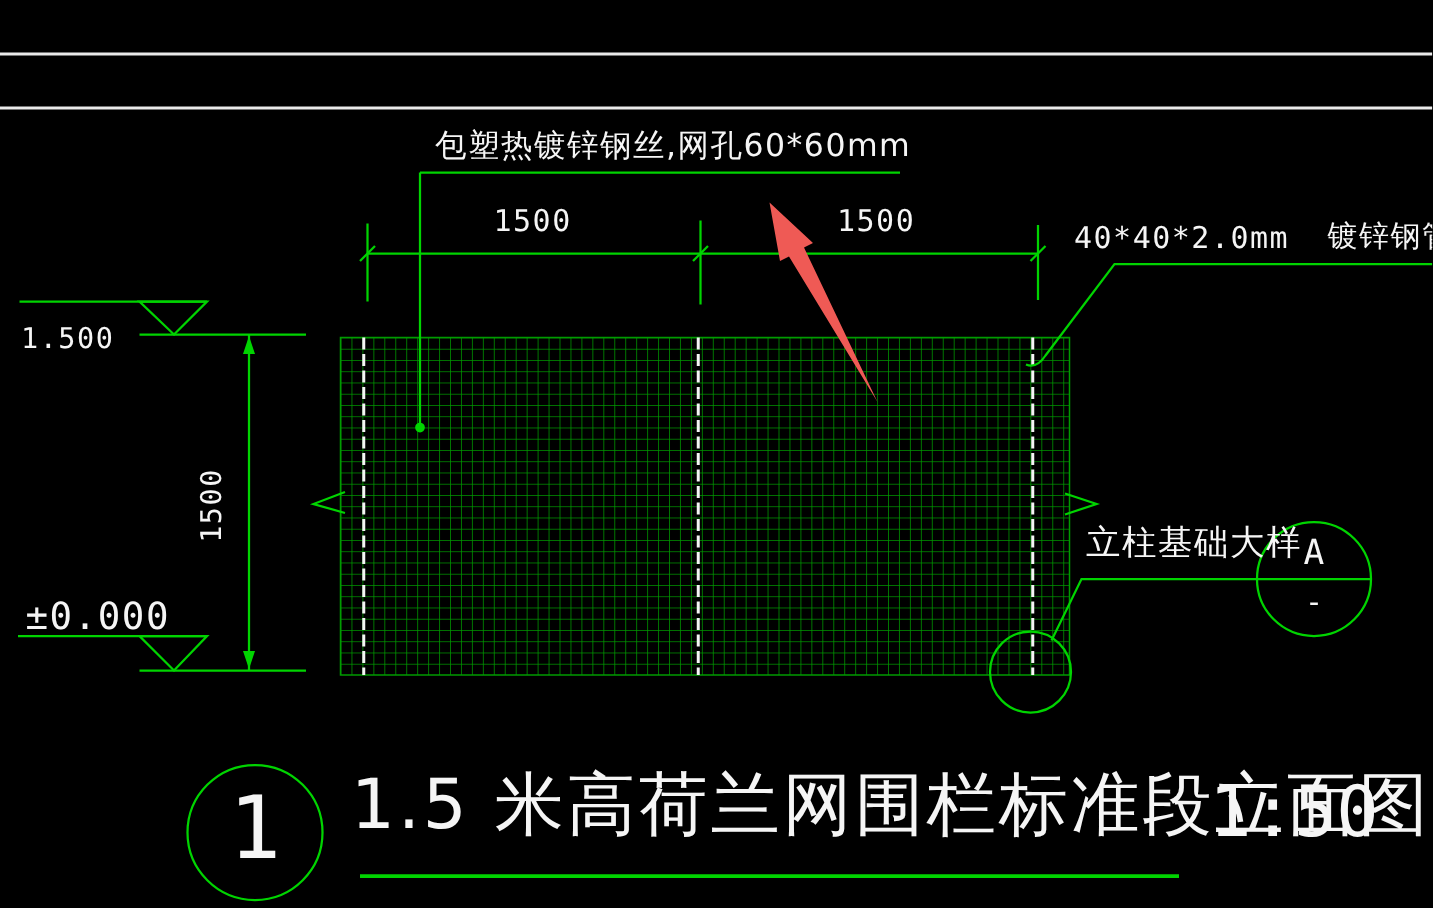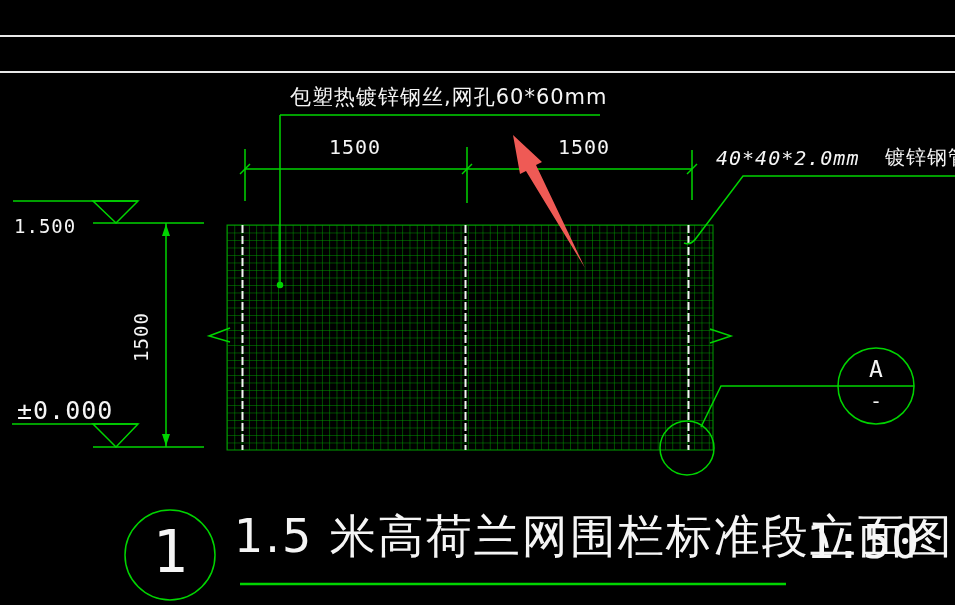--- a/index.html
+++ b/index.html
@@ -12,21 +12,21 @@
        font-family:"DejaVu Sans Mono","DejaVu Sans",monospace;font-weight:400;text-align:right;}
   .cjk{font-family:"DejaVu Sans",sans-serif;font-weight:400;letter-spacing:1px;}
   .mesh-label{left:290px;top:86px;font-size:21px;}
   .dim-left{left:329px;top:136px;font-size:20px;letter-spacing:1px;}
   .dim-right{left:558px;top:136px;font-size:20px;letter-spacing:1px;}
   .dim-height{left:116px;top:325px;width:54px;height:24px;font-size:19px;
               letter-spacing:1px;text-align:center;
               transform:rotate(-90deg);transform-origin:center;}
   .elev-top{left:14px;top:172px;font-size:19px;letter-spacing:1px;margin-top:44px;}
   .elev-base{left:17px;top:397px;font-size:25px;letter-spacing:1px;}
-  .post-size{left:716px;top:147px;font-size:20px;letter-spacing:1px;font-style:italic;}
+  .post-size{left:716px;top:147px;font-size:20px;letter-spacing:1px;}
   .post-material{left:885px;top:146px;font-size:20px;}
   .foundation-label{left:724px;top:350px;font-size:23px;}
   .bubble-letter{left:856px;top:357px;width:40px;text-align:center;font-size:23px;}
   .bubble-sheet{left:856px;top:390px;width:40px;text-align:center;font-size:20px;}
   .fig-number{left:148px;top:521px;width:44px;text-align:center;font-size:58px;
               font-weight:300;}
   .fig-title{left:234px;top:511px;font-size:46px;letter-spacing:2px;}
   .fig-scale{left:806px;top:516px;font-size:47px;}
 </style>
 </head>
@@ -113,20 +113,21 @@
   <div class="txt dim-left">1500</div>
   <div class="txt dim-right">1500</div>
   <div class="txt dim-height">1500</div>
 
   <div class="txt elev-top">1.500</div>
   <div class="txt elev-base">±0.000</div>
 
   <div class="txt post-size">40*40*2.0mm</div>
   <div class="txt cjk post-material">镀锌钢管</div>
 
+  <div class="txt cjk foundation-label">立柱基础大样</div>
   <div class="txt bubble-letter">A</div>
   <div class="txt bubble-sheet">-</div>
 
   <div class="txt fig-number">1</div>
   <div class="txt cjk fig-title">1.5 米高荷兰网围栏标准段立面图</div>
   <div class="txt fig-scale">1:50</div>
 
 </div>
 
 </body></html>

